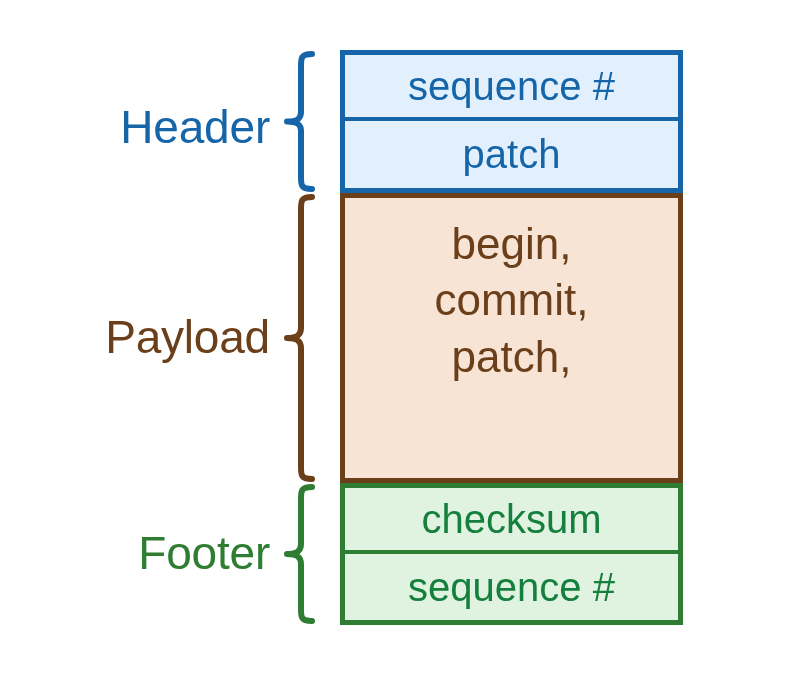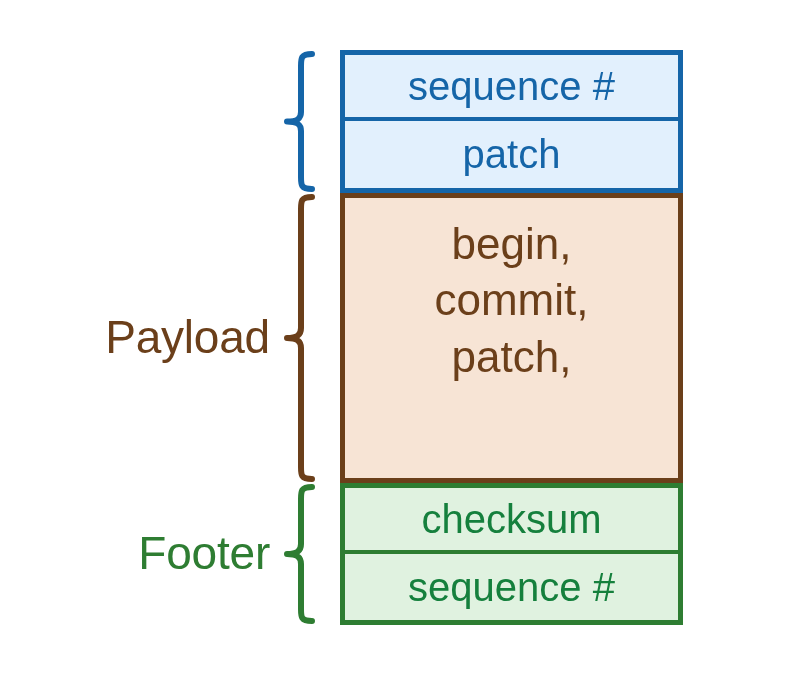--- a/index.html
+++ b/index.html
@@ -103,20 +103,21 @@
     background: #e0f2e0;
   }
   #block-footer .row { height: 66px; color: #15803d; }
   #row-checksum { border-bottom: 4px solid #2e7d32; height: 66px; }
 </style>
 </head>
 <body>
 
 <div id="diagram">
 
+  <div class="group-label" id="label-header">Header</div>
 
   <div class="group-label" id="label-payload">Payload</div>
 
   <div class="group-label" id="label-footer">Footer</div>
 
   <div class="brace" id="brace-header">
     <svg width="36" height="143" viewBox="0 0 36 143" fill="none" xmlns="http://www.w3.org/2000/svg">
       <path d="M31 4 C 20 4, 20 8, 20 16 L 20 62 C 20 69, 16 71.5, 6 71.5 C 16 71.5, 20 74, 20 81 L 20 127 C 20 135, 20 139, 31 139" stroke="#1565a8" stroke-width="6" stroke-linecap="round" stroke-linejoin="round" fill="none"></path>
     </svg>
   </div>

